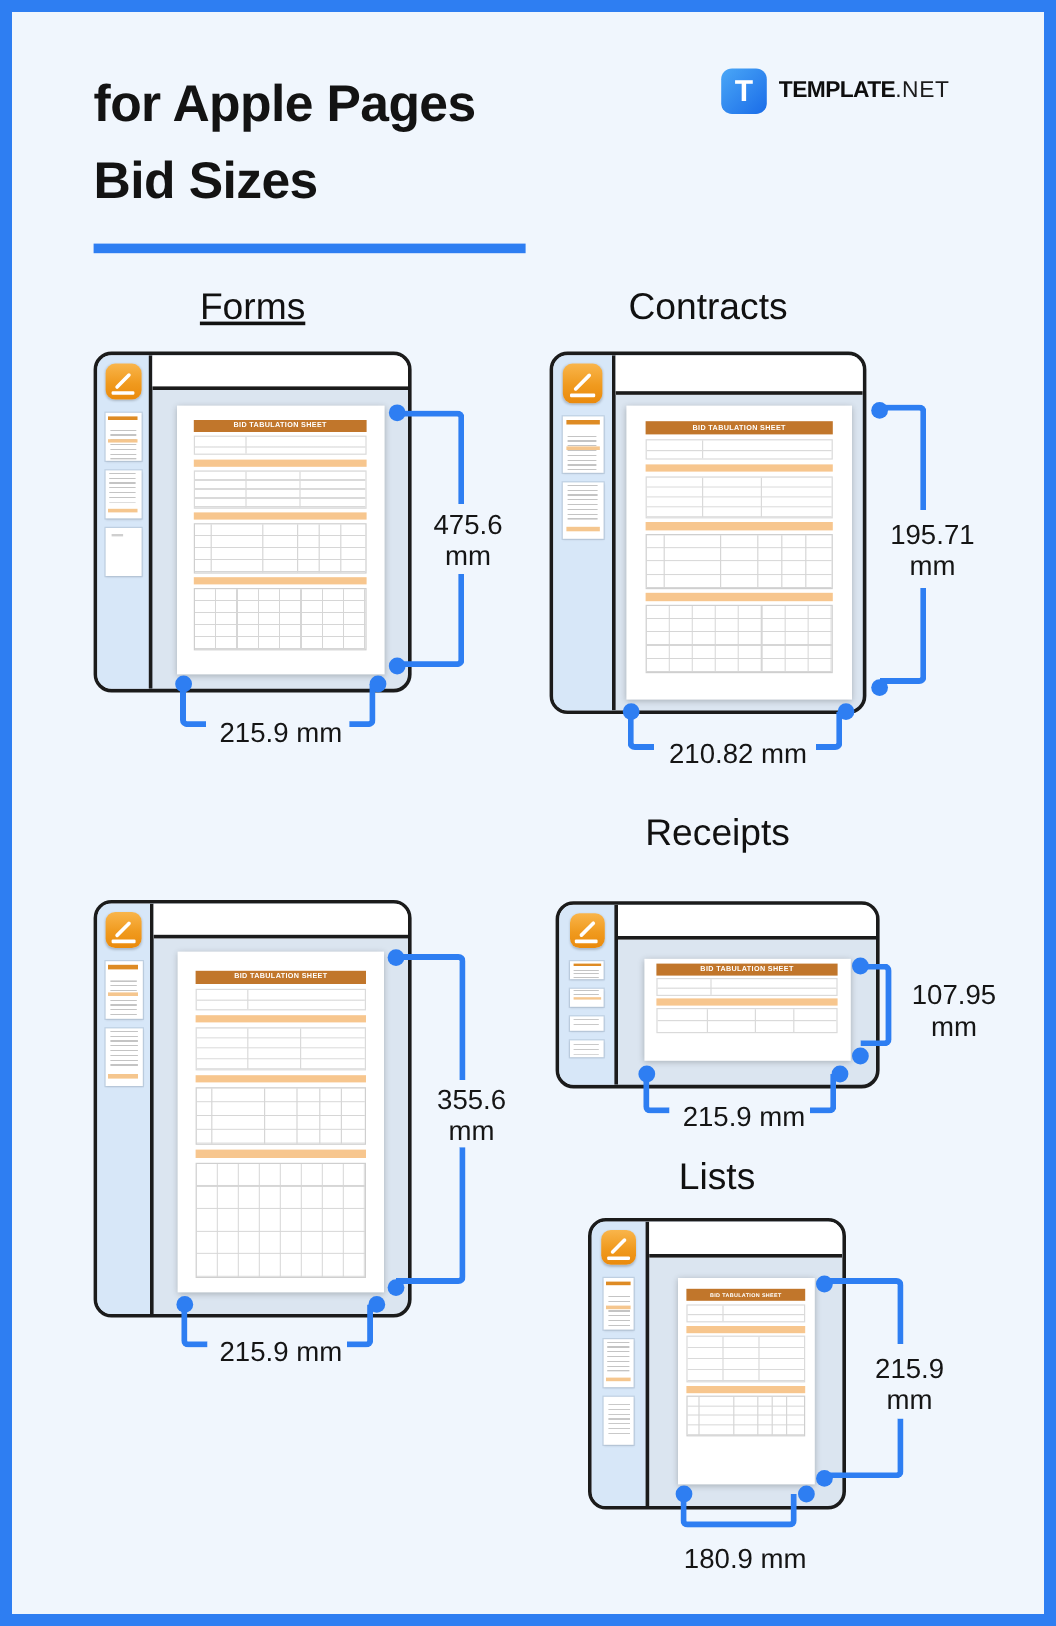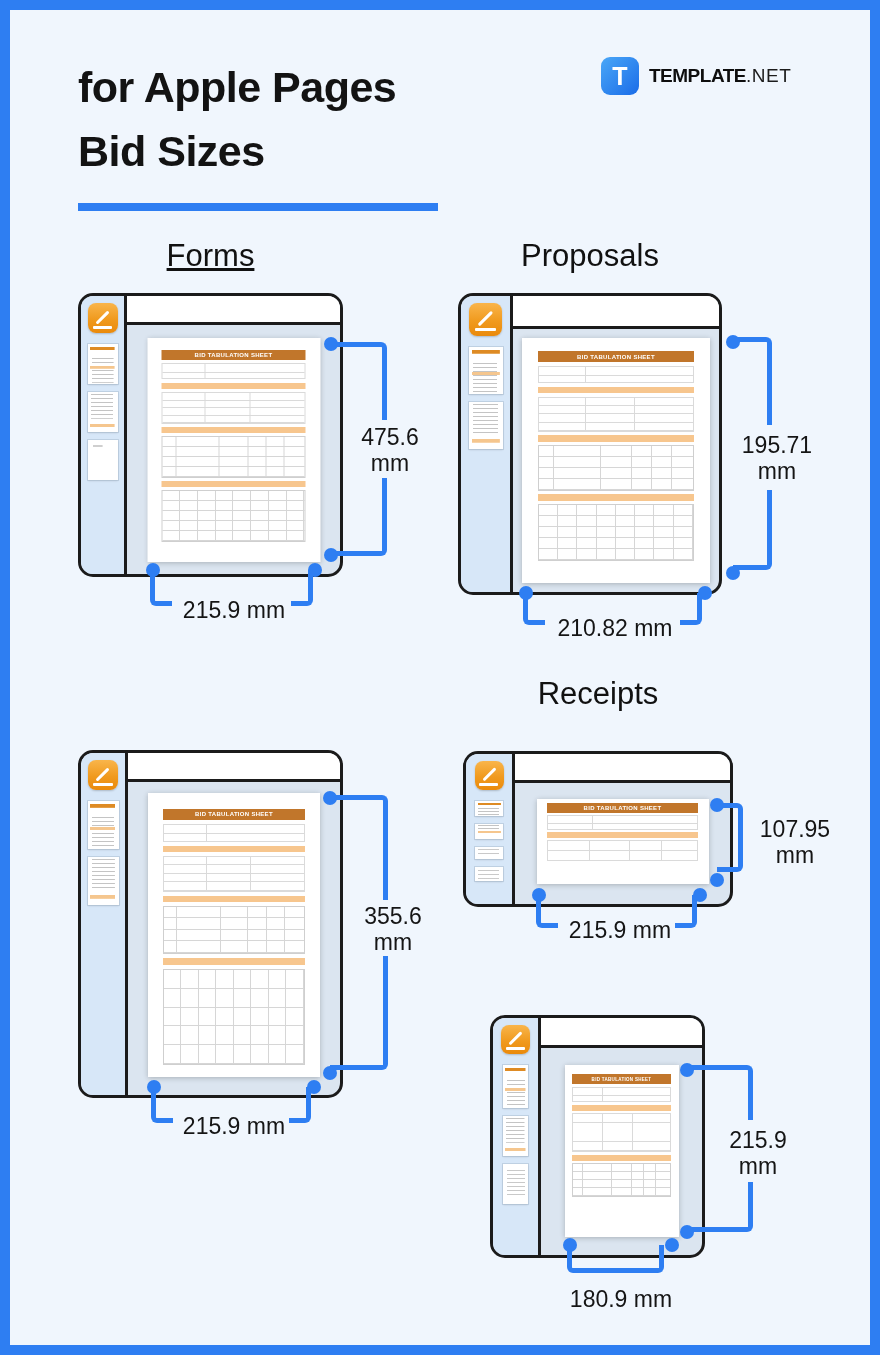--- a/index.html
+++ b/index.html
@@ -134,21 +134,21 @@
     <div>mm</div>
   </div>
   <div class="seg c-br" style="left:331px;top:478px;width:56px;height:78px;"></div>
   <div class="dot" style="left:324px;top:548px;"></div>
   <div class="dot" style="left:146px;top:563px;"></div>
   <div class="dot" style="left:308px;top:563px;"></div>
   <div class="seg c-bl" style="left:150px;top:570px;width:22px;height:36px;"></div>
   <div class="seg c-rb" style="left:291px;top:570px;width:22px;height:36px;"></div>
   <div class="dim-label" style="left:174px;top:597px;width:120px;">215.9 mm</div>
 
-  <div class="sec-title" style="left:458px;top:238px;width:264px;">Proposals</div>
+  <div class="sec-title" style="left:458px;top:238px;width:264px;">Contracts</div>
   <div class="window" style="left:458px;top:293px;width:264px;height:302px;">
     <div class="sidebar" style="width:52px;">
       <div class="pages-icon" style="width:33px;height:33px;"></div>
       <div class="th th-a" style="width:34px;height:47px;"></div>
       <div class="th th-b" style="width:34px;height:47px;"></div>
     </div>
     <div class="wmain">
       <div class="toolbar" style="height:33px;"></div>
       <div class="wcanvas">
         <div class="doc" style="width:188px;height:245px;top:9px;">
@@ -247,20 +247,21 @@
   <div class="dim-label" style="left:752px;top:816px;width:86px;">
     <div>107.95</div>
     <div>mm</div>
   </div>
   <div class="dot" style="left:532px;top:888px;"></div>
   <div class="dot" style="left:693px;top:888px;"></div>
   <div class="seg c-bl" style="left:536px;top:895px;width:22px;height:33px;"></div>
   <div class="seg c-rb" style="left:675px;top:895px;width:22px;height:33px;"></div>
   <div class="dim-label" style="left:560px;top:917px;width:120px;">215.9 mm</div>
 
+  <div class="sec-title" style="left:490px;top:963px;width:215px;">Lists</div>
   <div class="window" style="left:490px;top:1015px;width:215px;height:243px;">
     <div class="sidebar" style="width:48px;">
       <div class="pages-icon" style="width:29px;height:29px;"></div>
       <div class="th th-a" style="width:25px;height:43px;"></div>
       <div class="th th-b" style="width:25px;height:40px;"></div>
       <div class="th th-c" style="width:25px;height:40px;background:repeating-linear-gradient(to bottom,#c9c9c9 0 1px,transparent 1px 4px) 50% 50%/72% 70% no-repeat,#fff;"></div>
     </div>
     <div class="wmain">
       <div class="toolbar" style="height:30px;"></div>
       <div class="wcanvas">

